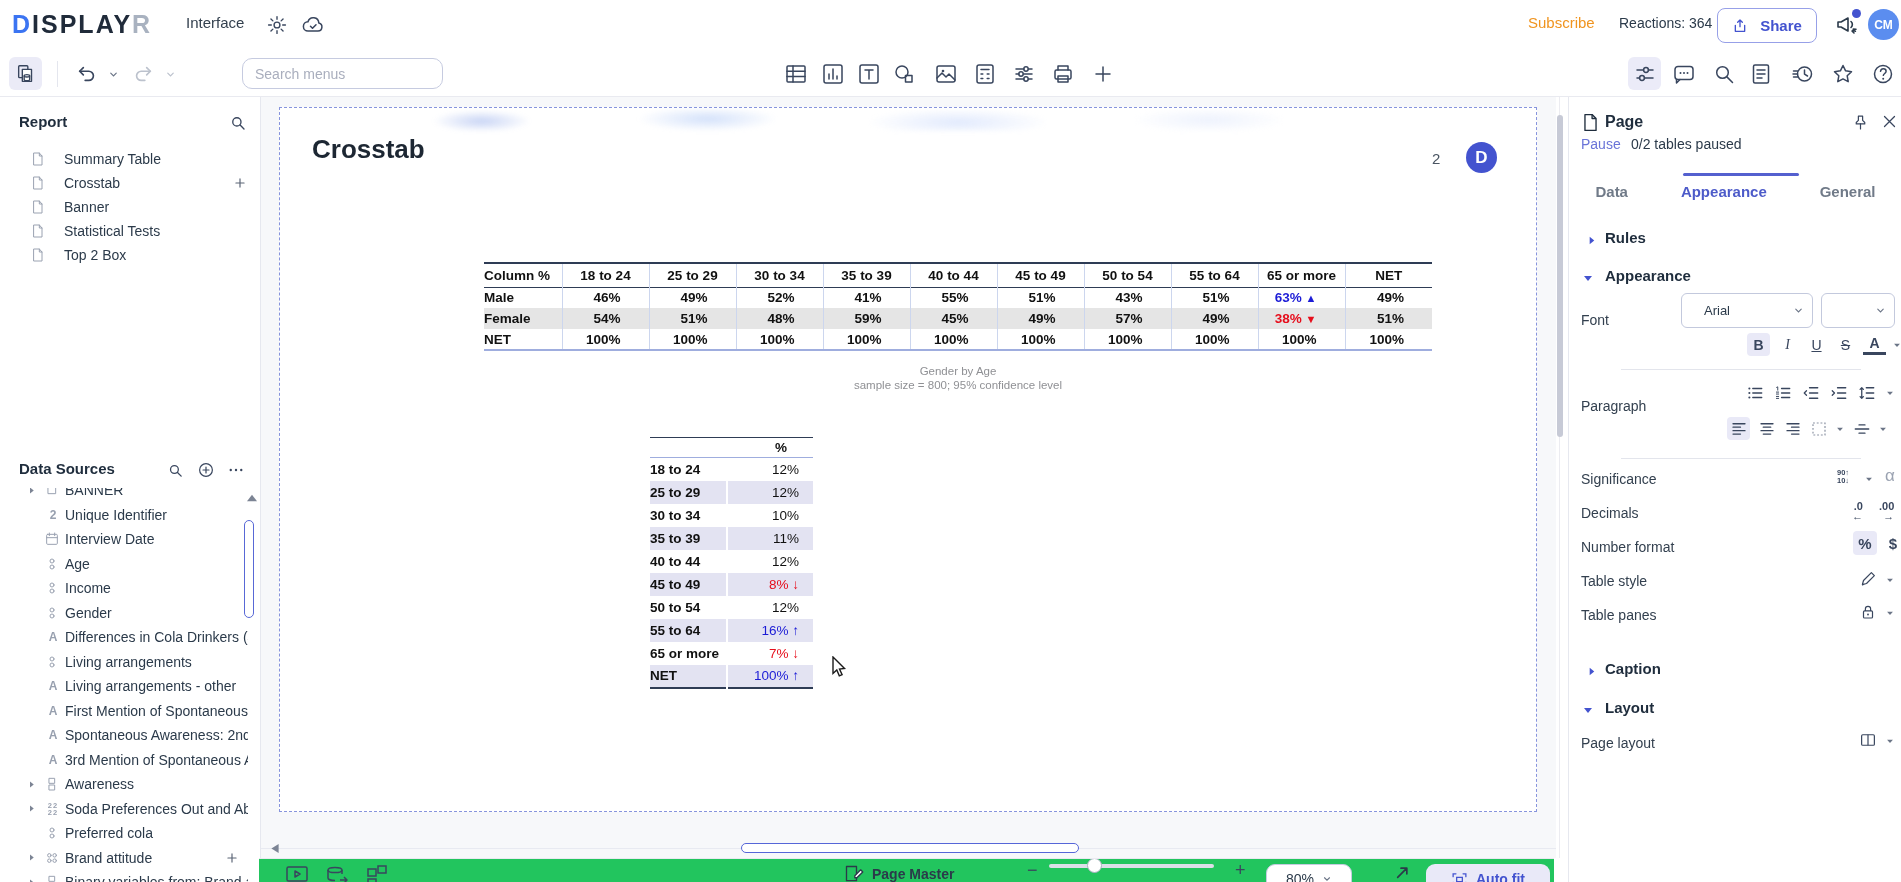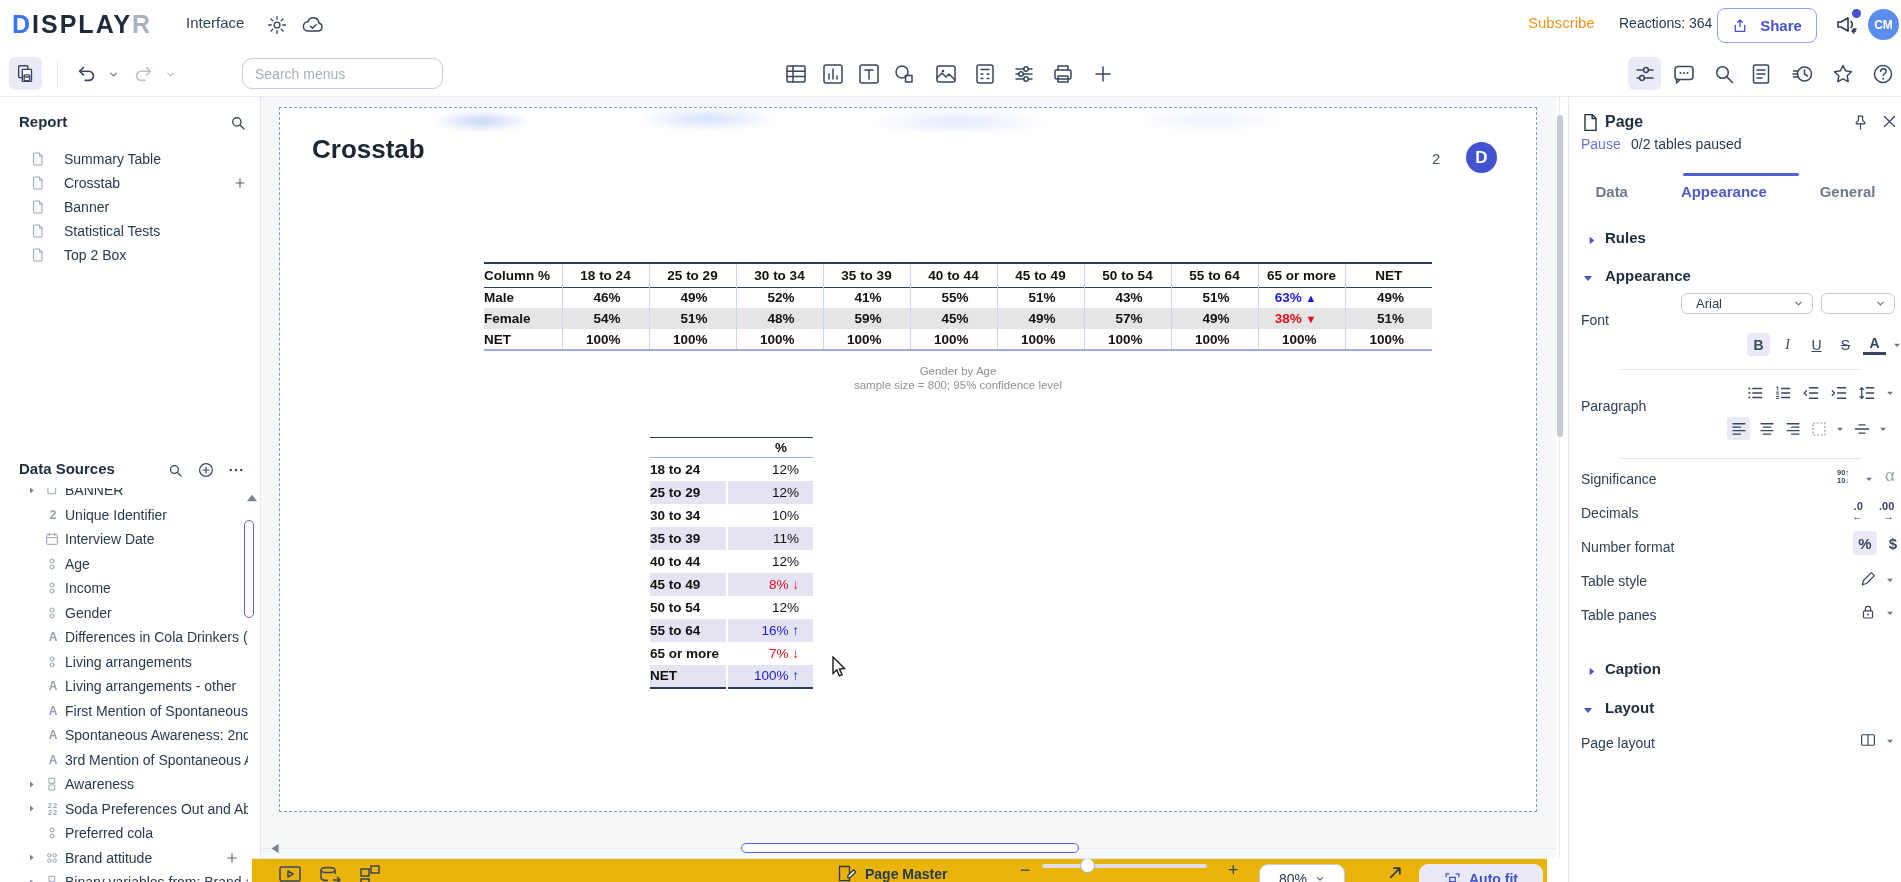--- a/index.html
+++ b/index.html
@@ -95,42 +95,42 @@
   #cursor { position:absolute; left:552px; top:548px; }
 
   #hscroll { position:absolute; left:0; top:745px; width:1295px; height:13px;
      background:linear-gradient(#e8eaf1,#e8eaf1) center / 100% 1px no-repeat; }
   #hthumb { position:absolute; left:480px; top:1px; width:338px; height:10px; background:#fff; border:1.5px solid #5666d8; border-radius:6px; }
   #harrow { position:absolute; left:10px; top:2px; }
   #vscroll { position:absolute; left:1556px; top:97px; width:8px; height:761px; background:linear-gradient(90deg,transparent 3px,#ececf1 3px,#ececf1 4px,transparent 4px); }
   #vthumb { position:absolute; left:1px; top:18px; width:6px; height:322px; background:#c7cad6; border-radius:4px; }
 
   
-  #bottombar { position:absolute; left:252px; top:858px; width:1295px; height:24px; background:#eab308; border-top:1px solid #e9eaf0; overflow:hidden; }
+  #bottombar { position:absolute; left:259px; top:858px; width:1295px; height:24px; background:#22c55e; border-top:1px solid #e9eaf0; overflow:hidden; }
   #bottombar .bitem { position:absolute; top:5px; }
   #page-master { left:585px; display:flex; gap:8px; align-items:center; font-size:14px; font-weight:bold; color:#2b3a4a; }
   #zoom-slider { left:790px; top:12px; width:165px; height:4px; background:#dcdfe8; border-radius:2px; }
   #zoom-knob { position:absolute; left:38px; top:-6px; width:15px; height:15px; border-radius:50%; background:#fff; border:1px solid #aab0c0; }
   .zsign { font-size:18px; color:#39465e; }
   #zoom-pill { left:1007px; top:4px; width:86px; height:30px; border:1px solid #c6cbe0; border-radius:9px; background:#fff; display:flex; align-items:center; justify-content:center; gap:8px; font-size:14px; color:#2b3a4a; }
   #autofit { left:1167px; top:4px; width:124px; height:30px; border-radius:9px; background:#e9e9f8; color:#4353cf; font-weight:bold; font-size:14px; display:flex; align-items:center; justify-content:center; gap:8px; }
 
   
   #panel { position:absolute; left:1568px; top:97px; width:333px; height:785px; background:#fff; border-left:1px solid #e6e8ef; }
   #panel .abs { position:absolute; }
   #panel-title { left:36px; top:16px; font-size:16px; font-weight:bold; color:#1f2d3d; }
   #pause-link { left:12px; top:39px; font-size:14px; color:#6a74d8; }
   #pause-status { left:62px; top:39px; font-size:14px; color:#2b3a4a; }
   #tab-indicator { left:114px; top:76px; width:116px; height:3px; background:#5460cf; border-radius:2px; }
   #panel-tabs { left:0; top:86px; width:333px; height:26px; display:flex; justify-content:space-around; }
   #panel-tabs .tab { font-size:15px; font-weight:bold; color:#707a88; }
   #panel-tabs .tab.active { color:#4d5bc9; }
   .sec-caret { width:12px; height:12px; }
   .sec-head { font-size:15px; font-weight:bold; color:#1f2d3d; }
-  .fake-select { border:1px solid #c3c9dd; border-radius:6px; height:21px; background:#fff; display:flex; align-items:center; font-size:13px; color:#2b3a4a; padding:0 8px 0 14px; justify-content:space-between; }
+  .fake-select { border:1px solid #c3c9dd; border-radius:6px; height:35px; background:#fff; display:flex; align-items:center; font-size:13px; color:#2b3a4a; padding:0 8px 0 22px; justify-content:space-between; }
   .plabel { font-size:14px; color:#33404f; }
   .fmt-btn { width:23px; height:23px; border-radius:4px; display:inline-flex; align-items:center; justify-content:center; font-size:14px; color:#39465e; }
   .fmt-btn.hl { background:#e9e9f7; }
   .pdivider { height:1px; background:#e3e5ec; }
   .pic { width:19px; height:19px; }
   .sig-glyph { font-size:7.5px; line-height:7.5px; font-weight:bold; color:#39465e; text-align:center; white-space:pre; }
   .dec-glyph { font-size:11px; font-weight:bold; color:#39465e; line-height:10px; text-align:right; white-space:pre; }
   .nf { width:24px; height:24px; border-radius:4px; display:flex; align-items:center; justify-content:center; font-size:15px; font-weight:bold; color:#39465e; }
   .nf.hl { background:#e9e9f7; }
 </style>

